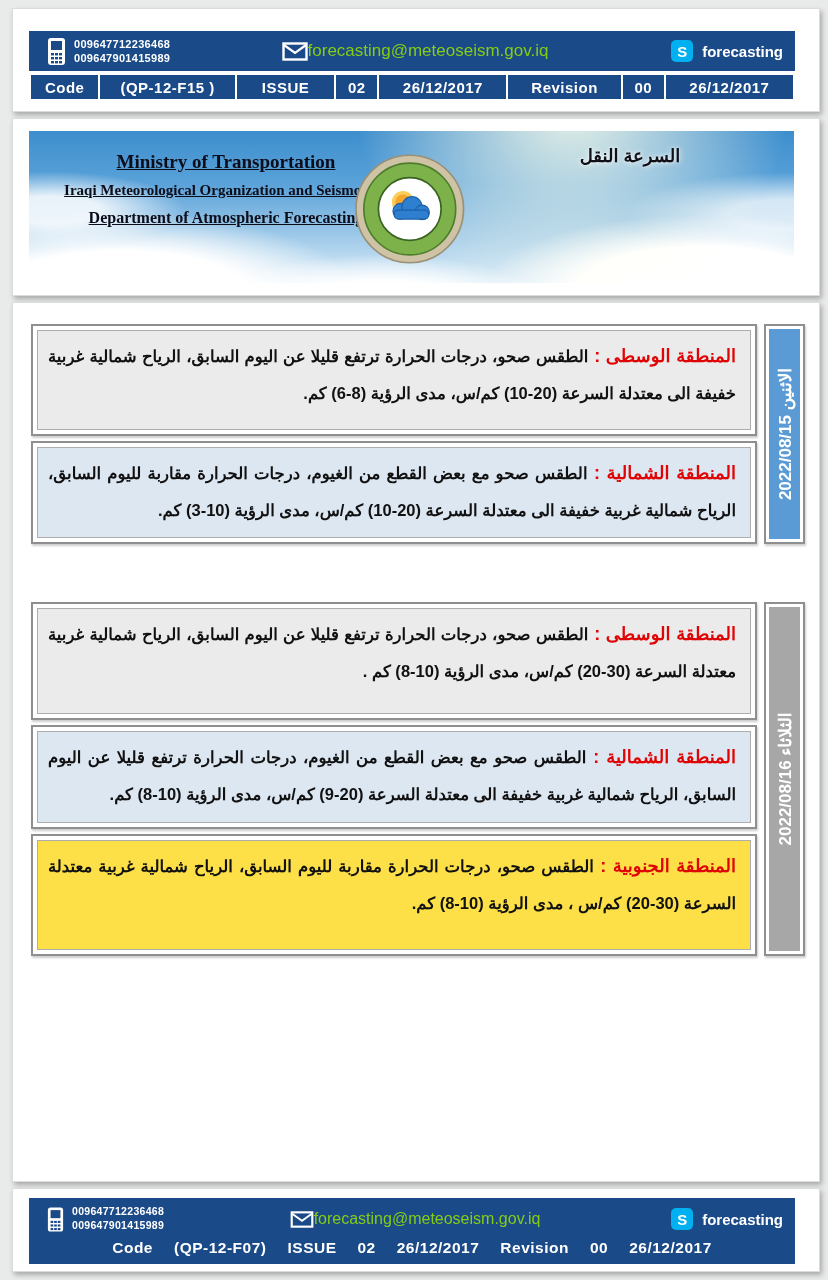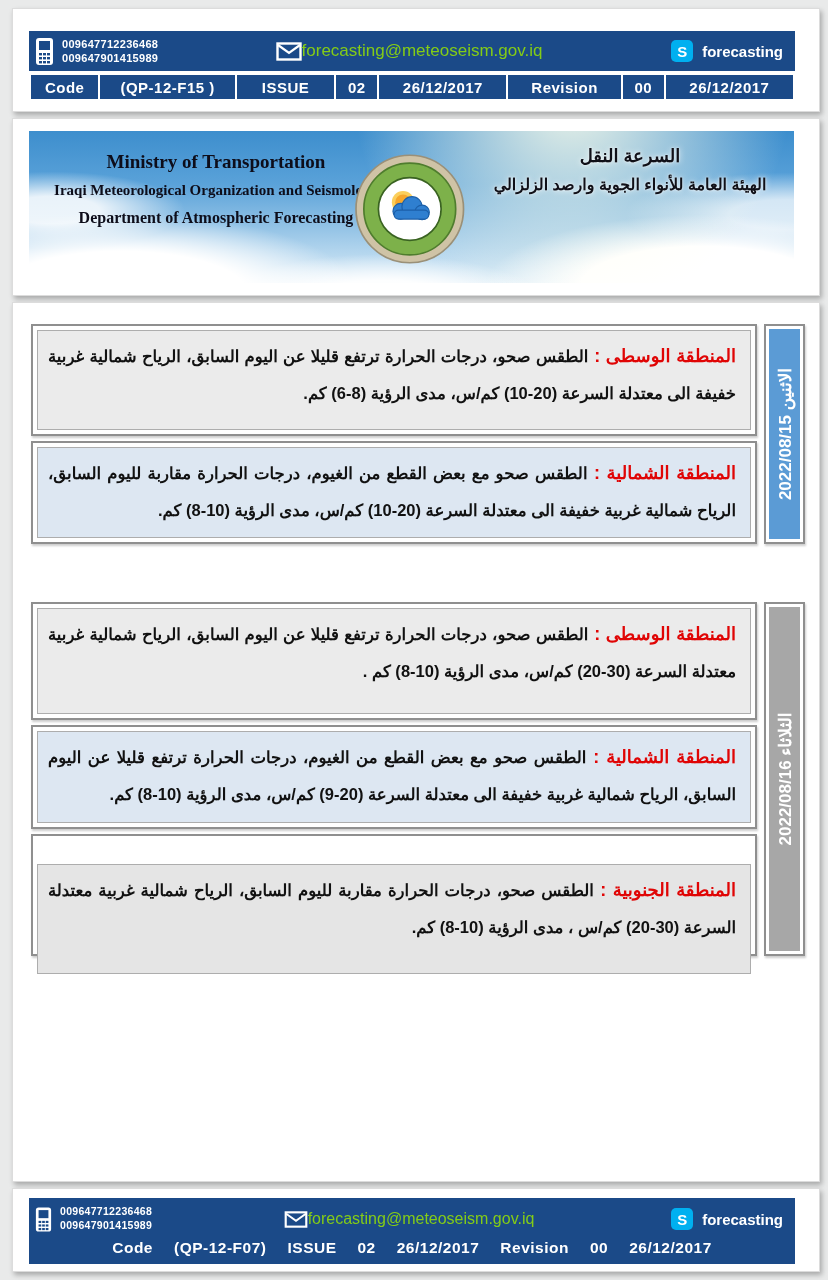--- a/index.html
+++ b/index.html
@@ -17,21 +17,21 @@
     margin:0 8px 0 12px;
     position:relative;
   }
   
   .blue-bar {
     background:#1b4a88;
     position:absolute; left:16px; right:24px;
   }
   .contact-row {
     display:grid; grid-template-columns:1fr auto 1fr;
-    align-items:center; height:40px; padding:0 12px 0 6px;text-align:right;
+    align-items:center; height:40px; padding:0 12px 0 18px;text-align:right;
   }
   .contact-left { display:flex; align-items:center; gap:8px; }
   .phones { color:#fff; font-size:11px; line-height:1.3; font-weight:bold; letter-spacing:0.3px; }
   .contact-center { display:flex; align-items:center; color:#84cc16; font-size:17px; }
   .contact-right { display:flex; align-items:center; gap:9px; justify-content:flex-end; color:#fff; font-size:15px; font-weight:bold; }
   .skype-badge {
     width:22px; height:22px; background:#00b0f0; border-radius:5px;
     color:#fff; font-weight:bold; font-size:15px;
     display:flex; align-items:center; justify-content:center;
   }
@@ -56,22 +56,22 @@
     background:
       radial-gradient(circle at 71% -25%, rgba(255,255,235,0.95), rgba(255,255,235,0) 38%),
       radial-gradient(ellipse 290px 95px at 88% 102%, #ffffff 42%, rgba(255,255,255,0) 75%),
       radial-gradient(ellipse 320px 110px at 12% 108%, #ffffff 40%, rgba(255,255,255,0) 75%),
       radial-gradient(ellipse 230px 75px at 46% 118%, rgba(255,255,255,0.95) 40%, rgba(255,255,255,0) 75%),
       radial-gradient(ellipse 190px 55px at 3% 52%, rgba(255,255,255,0.85) 25%, rgba(255,255,255,0) 70%),
       radial-gradient(ellipse 230px 60px at 99% 55%, rgba(255,255,255,0.7) 25%, rgba(255,255,255,0) 70%),
       linear-gradient(180deg, #3d8ecd 0%, #5aa2d9 35%, #9cc8e8 68%, #dcedf8 100%);
   }
   .banner-en {
-    position:absolute; left:12px; top:20px; width:350px; text-align:center;
-    font-family:"Liberation Serif", serif; color:#0d0d1a;
+    position:absolute; left:22px; top:20px; width:350px; text-align:center;
+    font-family:"Liberation Serif", serif; color:#0d0d1a;text-decoration:underline;
   }
   .banner-en .l1 { font-size:19px; font-weight:bold; margin-bottom:9px; }
   .banner-en .l2 { font-size:15px; font-weight:bold; margin-bottom:10px; }
   .banner-en .l3 { font-size:16px; font-weight:bold; }
   .banner-ar {
     position:absolute; right:14px; top:14px; width:300px; text-align:center;
     direction:rtl; color:#101018; font-weight:bold;
     text-shadow:0 0 6px rgba(255,255,255,0.9), 0 0 2px rgba(255,255,255,0.8);
   }
   .banner-ar .l1 { font-size:18px; margin-bottom:8px; }
@@ -178,38 +178,37 @@
       <circle cx="44" cy="44" r="7" fill="#f6a62b"></circle>
       <g fill="#2f7fd0" stroke="#1c5fa8" stroke-width="1">
         <circle cx="42" cy="52" r="7"></circle>
         <circle cx="52" cy="48" r="9"></circle>
         <circle cx="61" cy="53" r="6.5"></circle>
         <rect x="36" y="51" width="31" height="8" rx="4"></rect>
       </g>
     </svg>
     <div class="banner-ar">
       <div class="l1">السرعة النقل</div>
-      <div class="l2">الهيئة العامة للأنواء الجوية وارصد الزلزالي</div>
     </div>
   </div>
 </div>
 
 <div class="card" style="height:880px; margin-top:6px;">
   <div class="main-inner">
 
     <div class="section">
       <div class="boxes">
         <div class="fbox" style="height:112px;">
           <div class="fbox-inner" style="background-color: rgb(235, 235, 235);">
             <p><span class="fbox-title">المنطقة الوسطى : </span><span>الطقس صحو، درجات الحرارة ترتفع قليلا عن اليوم السابق، الرياح شمالية غربية خفيفة الى معتدلة السرعة (20-10) كم/س، مدى الرؤية (8-6) كم.</span></p>
           </div>
         </div>
         <div class="fbox" style="height:103px;">
           <div class="fbox-inner" style="background-color: rgb(221, 231, 242);">
-            <p><span class="fbox-title">المنطقة الشمالية : </span><span>الطقس صحو مع بعض القطع من الغيوم، درجات الحرارة مقاربة لليوم السابق، الرياح شمالية غربية خفيفة الى معتدلة السرعة (20-10) كم/س، مدى الرؤية (10-8) كم.</span></p>
+            <p><span class="fbox-title">المنطقة الشمالية : </span><span>الطقس صحو مع بعض القطع من الغيوم، درجات الحرارة مقاربة لليوم السابق، الرياح شمالية غربية خفيفة الى معتدلة السرعة (20-10) كم/س، مدى الرؤية (10-3) كم.</span></p>
           </div>
         </div>
       </div>
       <div class="side-tab">
         <div class="side-tab-inner" style="background-color: rgb(91, 155, 213);">
           <span class="tab-label">الاثنين   2022/08/15</span>
         </div>
       </div>
     </div>
 
@@ -219,21 +218,21 @@
           <div class="fbox-inner" style="background-color: rgb(235, 235, 235);">
             <p><span class="fbox-title">المنطقة الوسطى : </span><span>الطقس صحو، درجات الحرارة ترتفع قليلا عن اليوم السابق، الرياح شمالية غربية معتدلة السرعة (30-20) كم/س، مدى الرؤية (10-8) كم .</span></p>
           </div>
         </div>
         <div class="fbox" style="height:104px;">
           <div class="fbox-inner" style="background-color: rgb(221, 231, 242);">
             <p><span class="fbox-title">المنطقة الشمالية : </span><span>الطقس صحو مع بعض القطع من الغيوم، درجات الحرارة ترتفع قليلا عن اليوم السابق، الرياح شمالية غربية خفيفة الى معتدلة السرعة (20-9) كم/س، مدى الرؤية (10-8) كم.</span></p>
           </div>
         </div>
         <div class="fbox" style="height:122px;">
-          <div class="fbox-inner" style="background-color: #e5e5e5; margin-top: 24px;">
+          <div class="fbox-inner" style="background-color: #fde047;">
             <p><span class="fbox-title">المنطقة الجنوبية : </span><span>الطقس صحو، درجات الحرارة مقاربة لليوم السابق، الرياح شمالية غربية معتدلة السرعة (30-20) كم/س ، مدى الرؤية (10-8) كم.</span></p>
           </div>
         </div>
       </div>
       <div class="side-tab">
         <div class="side-tab-inner" style="background-color: rgb(167, 167, 167);">
           <span class="tab-label">الثلاثاء   2022/08/16</span>
         </div>
       </div>
     </div>

